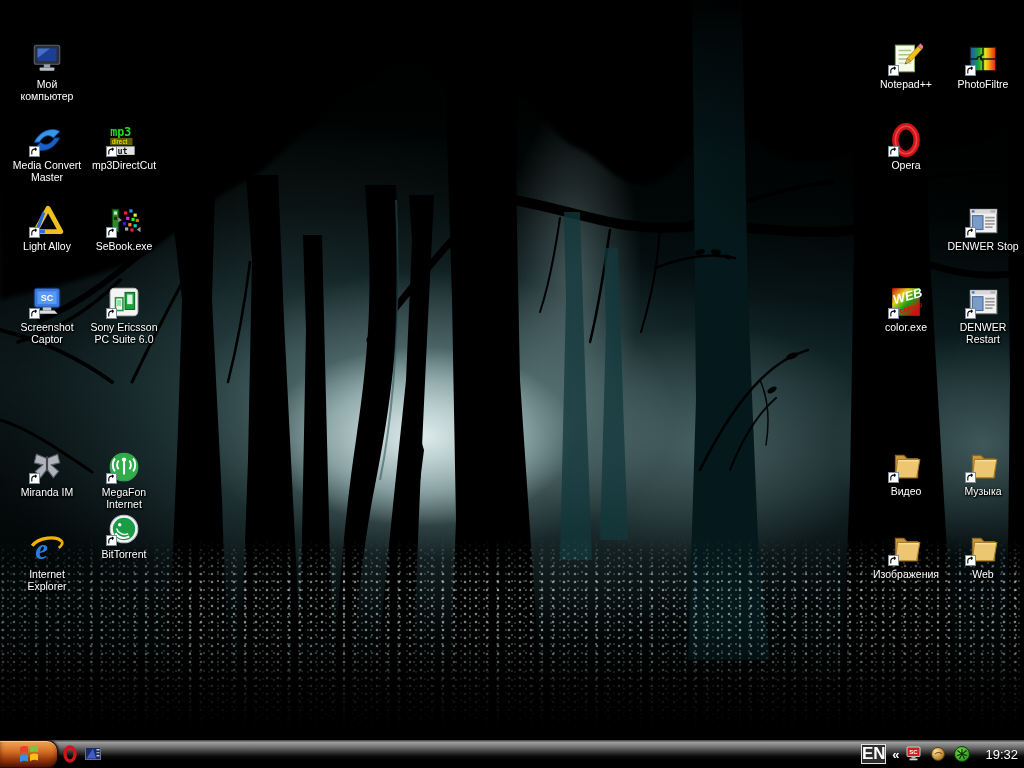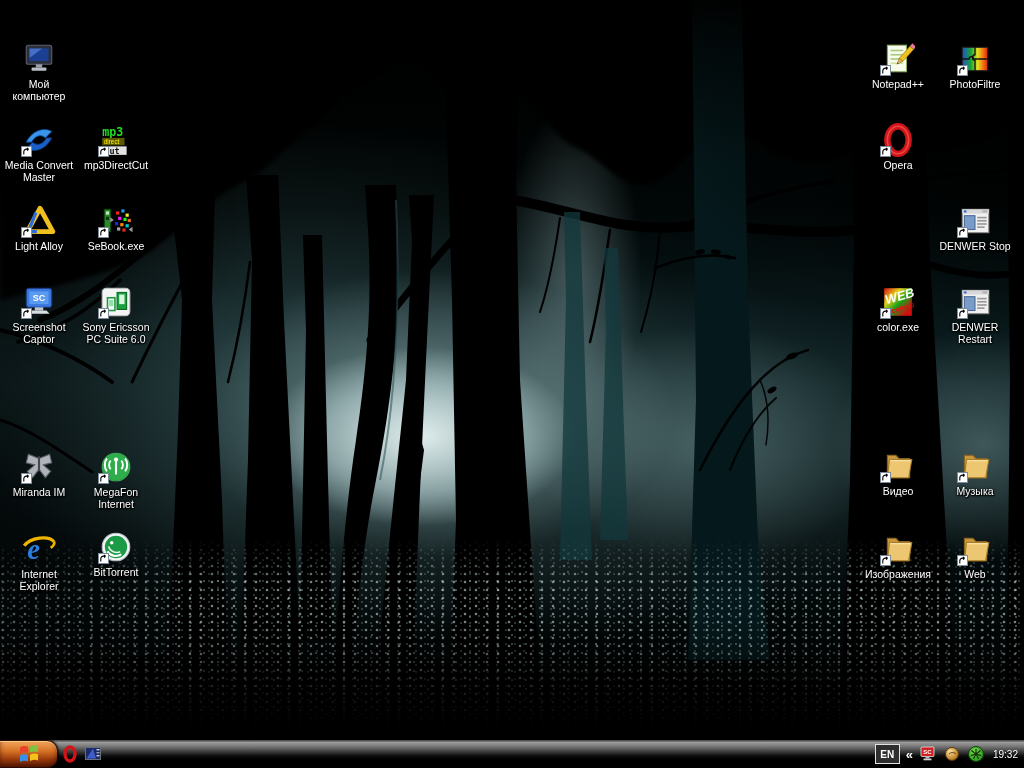--- a/index.html
+++ b/index.html
@@ -25,45 +25,45 @@
     background-size:11px 8px,14px 9px,9px 7px;
     -webkit-mask-image:linear-gradient(180deg,transparent 0,#fff 20%,#fff 55%,rgba(255,255,255,.4) 82%,transparent 100%);
     mask-image:linear-gradient(180deg,transparent 0,#fff 20%,#fff 55%,rgba(255,255,255,.4) 82%,transparent 100%);}
   .vignette{position:absolute;inset:0;background:
     linear-gradient(180deg, rgba(0,0,0,0.95) 0%, rgba(0,0,0,0.55) 7%, rgba(0,0,0,0) 22%),
     radial-gradient(420px 330px at 0% 18%, rgba(0,0,0,0.88), rgba(0,0,0,0) 72%),
     radial-gradient(520px 340px at 100% 12%, rgba(0,0,0,0.85), rgba(0,0,0,0) 72%),
     radial-gradient(300px 420px at 0% 65%, rgba(0,0,0,0.55), rgba(0,0,0,0) 75%),
     linear-gradient(0deg, #000 0%, rgba(0,0,0,0.75) 4%, rgba(0,0,0,0) 16%);}
   
-  .cell{position:absolute;width:78px;display:flex;flex-direction:column;align-items:center;cursor:default;}
+  .cell{position:absolute;width:78px;display:flex;flex-direction:column;align-items:center;cursor:default;padding-left:8px;}
   .ic{position:relative;width:34px;height:34px;margin-top:36px;}
   .ic>svg{width:34px;height:34px;display:block;}
   .sa{position:absolute;left:-1px;bottom:0;width:11px;height:11px;background:#fff;
       border:1px solid #7d8a99;box-sizing:border-box;}
   .sa svg{width:9px;height:9px;display:block;}
   .lbl{margin-top:2px;font-size:10.5px;line-height:12px;color:#fff;text-align:center;padding:0 2px;
        text-shadow:1px 1px 1px #000,0 1px 2px #000,0 0 3px #000;}
   
   .taskbar{position:absolute;left:0;top:740px;width:1024px;height:28px;
     background:linear-gradient(180deg,#3c3c3c 0%,#9b9b9b 9%,#7a7a7a 22%,#2f2f2f 46%,#0a0a0a 58%,#000 72%,#000 100%);}
   .startbtn{position:absolute;left:0;top:0;width:58px;height:28px;box-sizing:border-box;
     border:1px solid #2a0c02;border-left:none;border-radius:0 11px 11px 0;
     background:linear-gradient(180deg,#f2a85c 0%,#d77327 38%,#9c3c0c 70%,#6e2406 100%);
     box-shadow:inset 0 1px 0 rgba(255,225,170,.65), inset 0 -3px 5px rgba(50,8,0,.55), 1px 0 2px rgba(0,0,0,.6);
     display:flex;align-items:center;justify-content:center;cursor:pointer;}
   .ql{position:absolute;top:5px;width:18px;height:18px;cursor:pointer;}
   .ql svg{width:18px;height:18px;display:block;}
   .tray{position:absolute;right:6px;top:0;height:28px;display:flex;align-items:center;gap:6px;}
   .lang{width:25px;height:20px;background:#2e2e2e;border:1px solid #e2e2e2;box-sizing:border-box;
-        color:#fff;font-size:10px;font-weight:bold;display:flex;align-items:center;justify-content:center;cursor:pointer;}
+        color:#fff;font-size:17px;font-weight:bold;display:flex;align-items:center;justify-content:center;cursor:pointer;}
   .chev{color:#fff;font-size:13px;font-weight:bold;cursor:pointer;text-shadow:0 1px 1px #000;}
   .trayic{width:18px;height:18px;cursor:pointer;}
   .trayic svg{width:18px;height:18px;display:block;}
-  .clock{color:#fff;font-size:10px;margin-left:2px;text-shadow:0 1px 1px #000;cursor:default;}
+  .clock{color:#fff;font-size:13px;margin-left:8px;text-shadow:0 1px 1px #000;cursor:default;}
 </style>
 </head>
 <body>
 
 <div class="screen">
   <div class="desktop">
     <div class="wp-base"></div>
 
     <svg class="trees" viewBox="0 0 1024 740" preserveAspectRatio="none">
       <defs>
@@ -310,21 +310,21 @@
       <div class="ic">
         <svg viewBox="0 0 32 32">
           <text x="5" y="25" font-size="27" font-weight="bold" font-style="italic" fill="#2a7de0" font-family="Liberation Serif, serif">e</text>
           <path d="M2,13 C8,5 25,3 30,9" stroke="#f0b400" stroke-width="3" fill="none"></path>
           <path d="M30,9 C31,10.5 30,13 27,15" stroke="#f0b400" stroke-width="2.5" fill="none"></path>
         </svg>
       </div>
       <div class="lbl">Internet Explorer</div>
     </div>
 
-    <div class="cell" style="left:77px;top:494px">
+    <div class="cell" style="left:77px;top:476px">
       <div class="ic">
         <svg viewBox="0 0 32 32">
           <circle cx="16" cy="16" r="13" fill="#f4f6f8" stroke="#b8c0c8"></circle>
           <circle cx="16" cy="16" r="10.5" fill="#1c9b47"></circle>
           <path d="M8,20 C10,24 16,26 21,23" stroke="#fff" stroke-width="2" fill="none"></path>
           <path d="M9,15.5 C10,19.5 15,22.5 20,20.5" stroke="#e8f5ec" stroke-width="1.5" fill="none"></path>
           <circle cx="12" cy="12" r="1.6" fill="#fff"></circle>
         </svg>
         <span class="sa">
             <svg viewBox="0 0 10 10">

